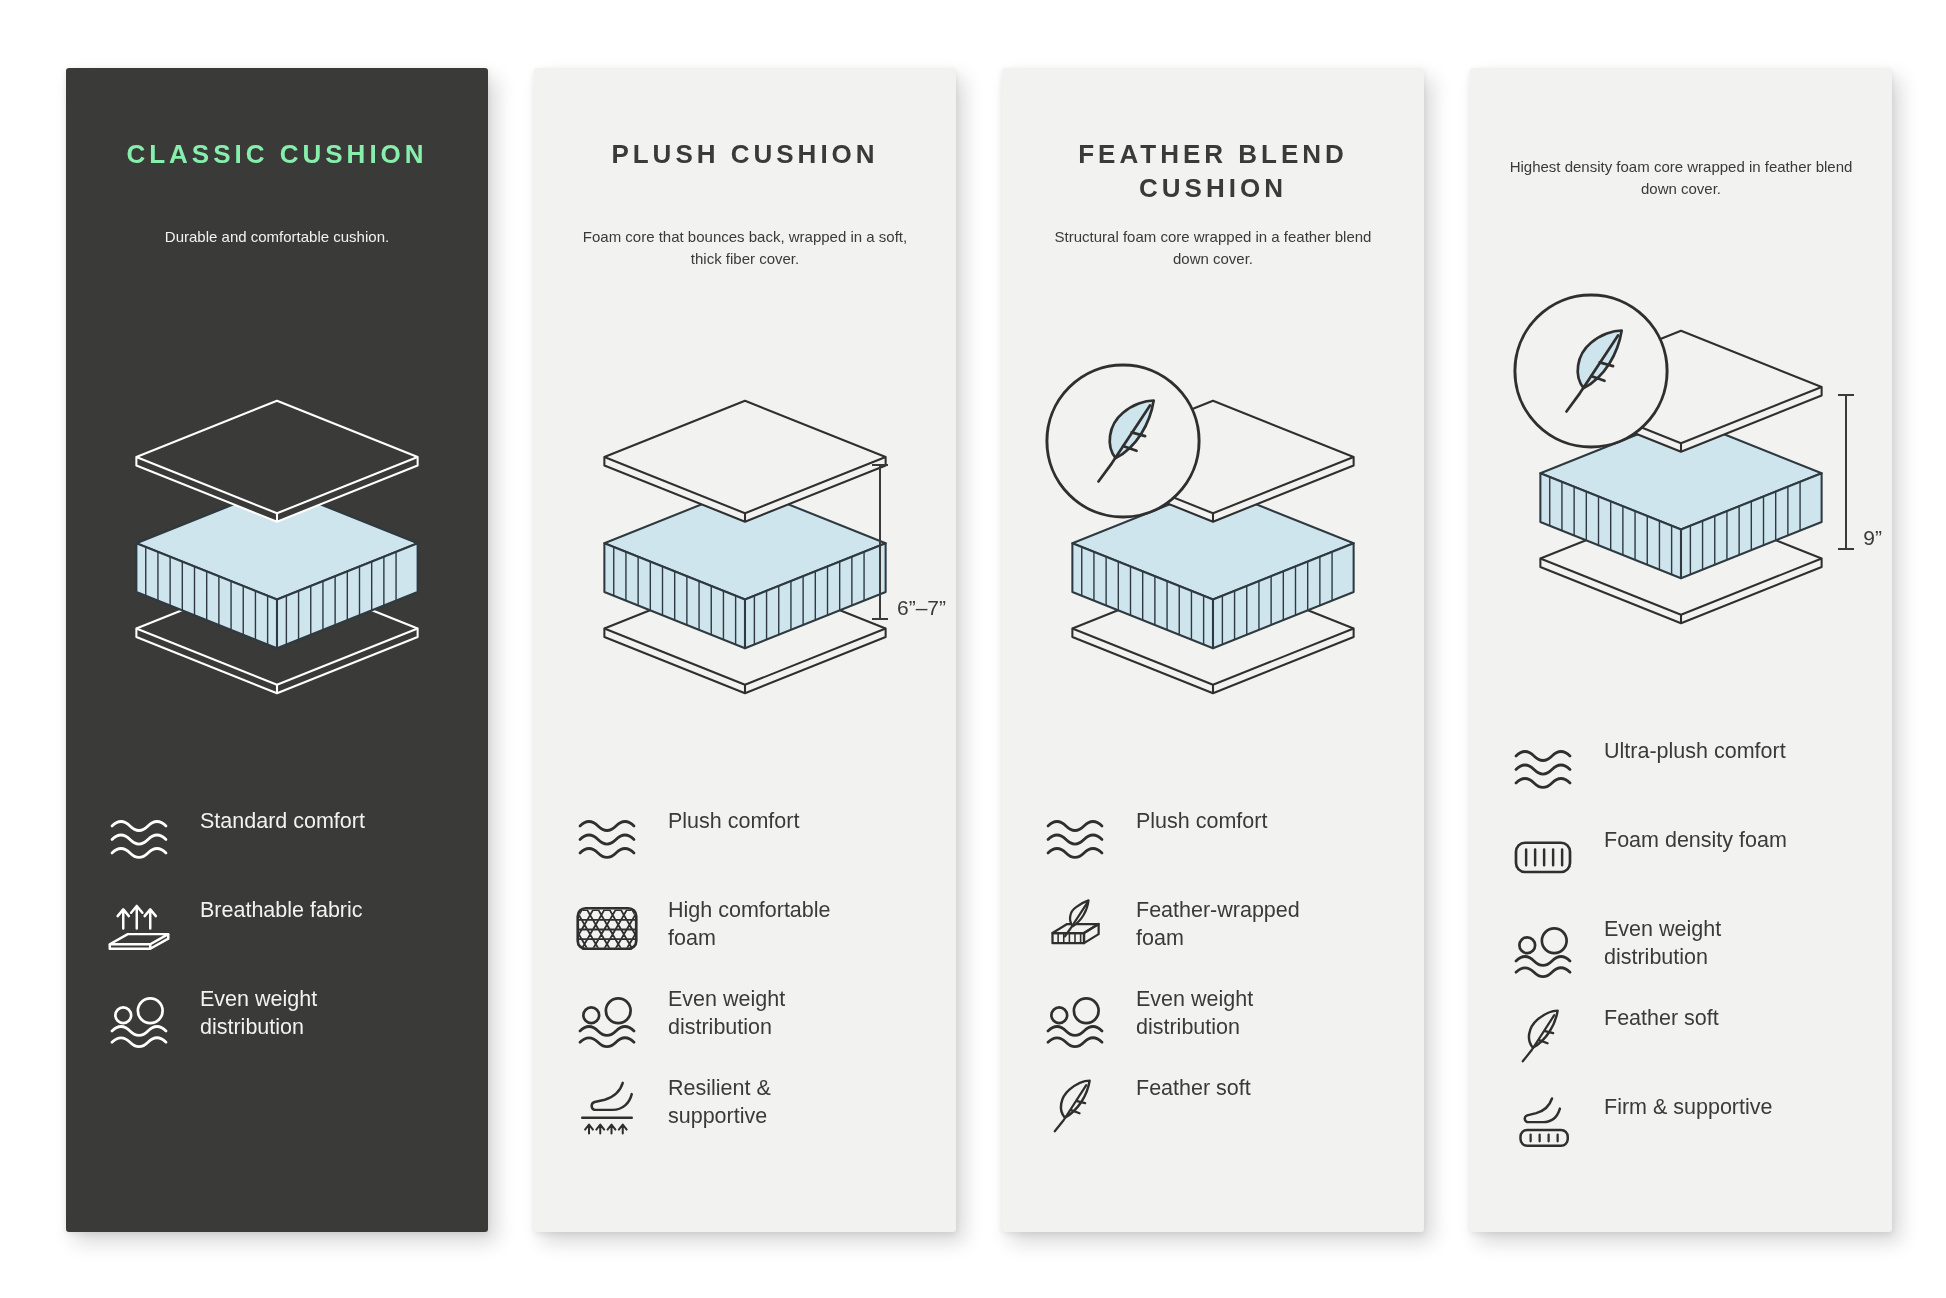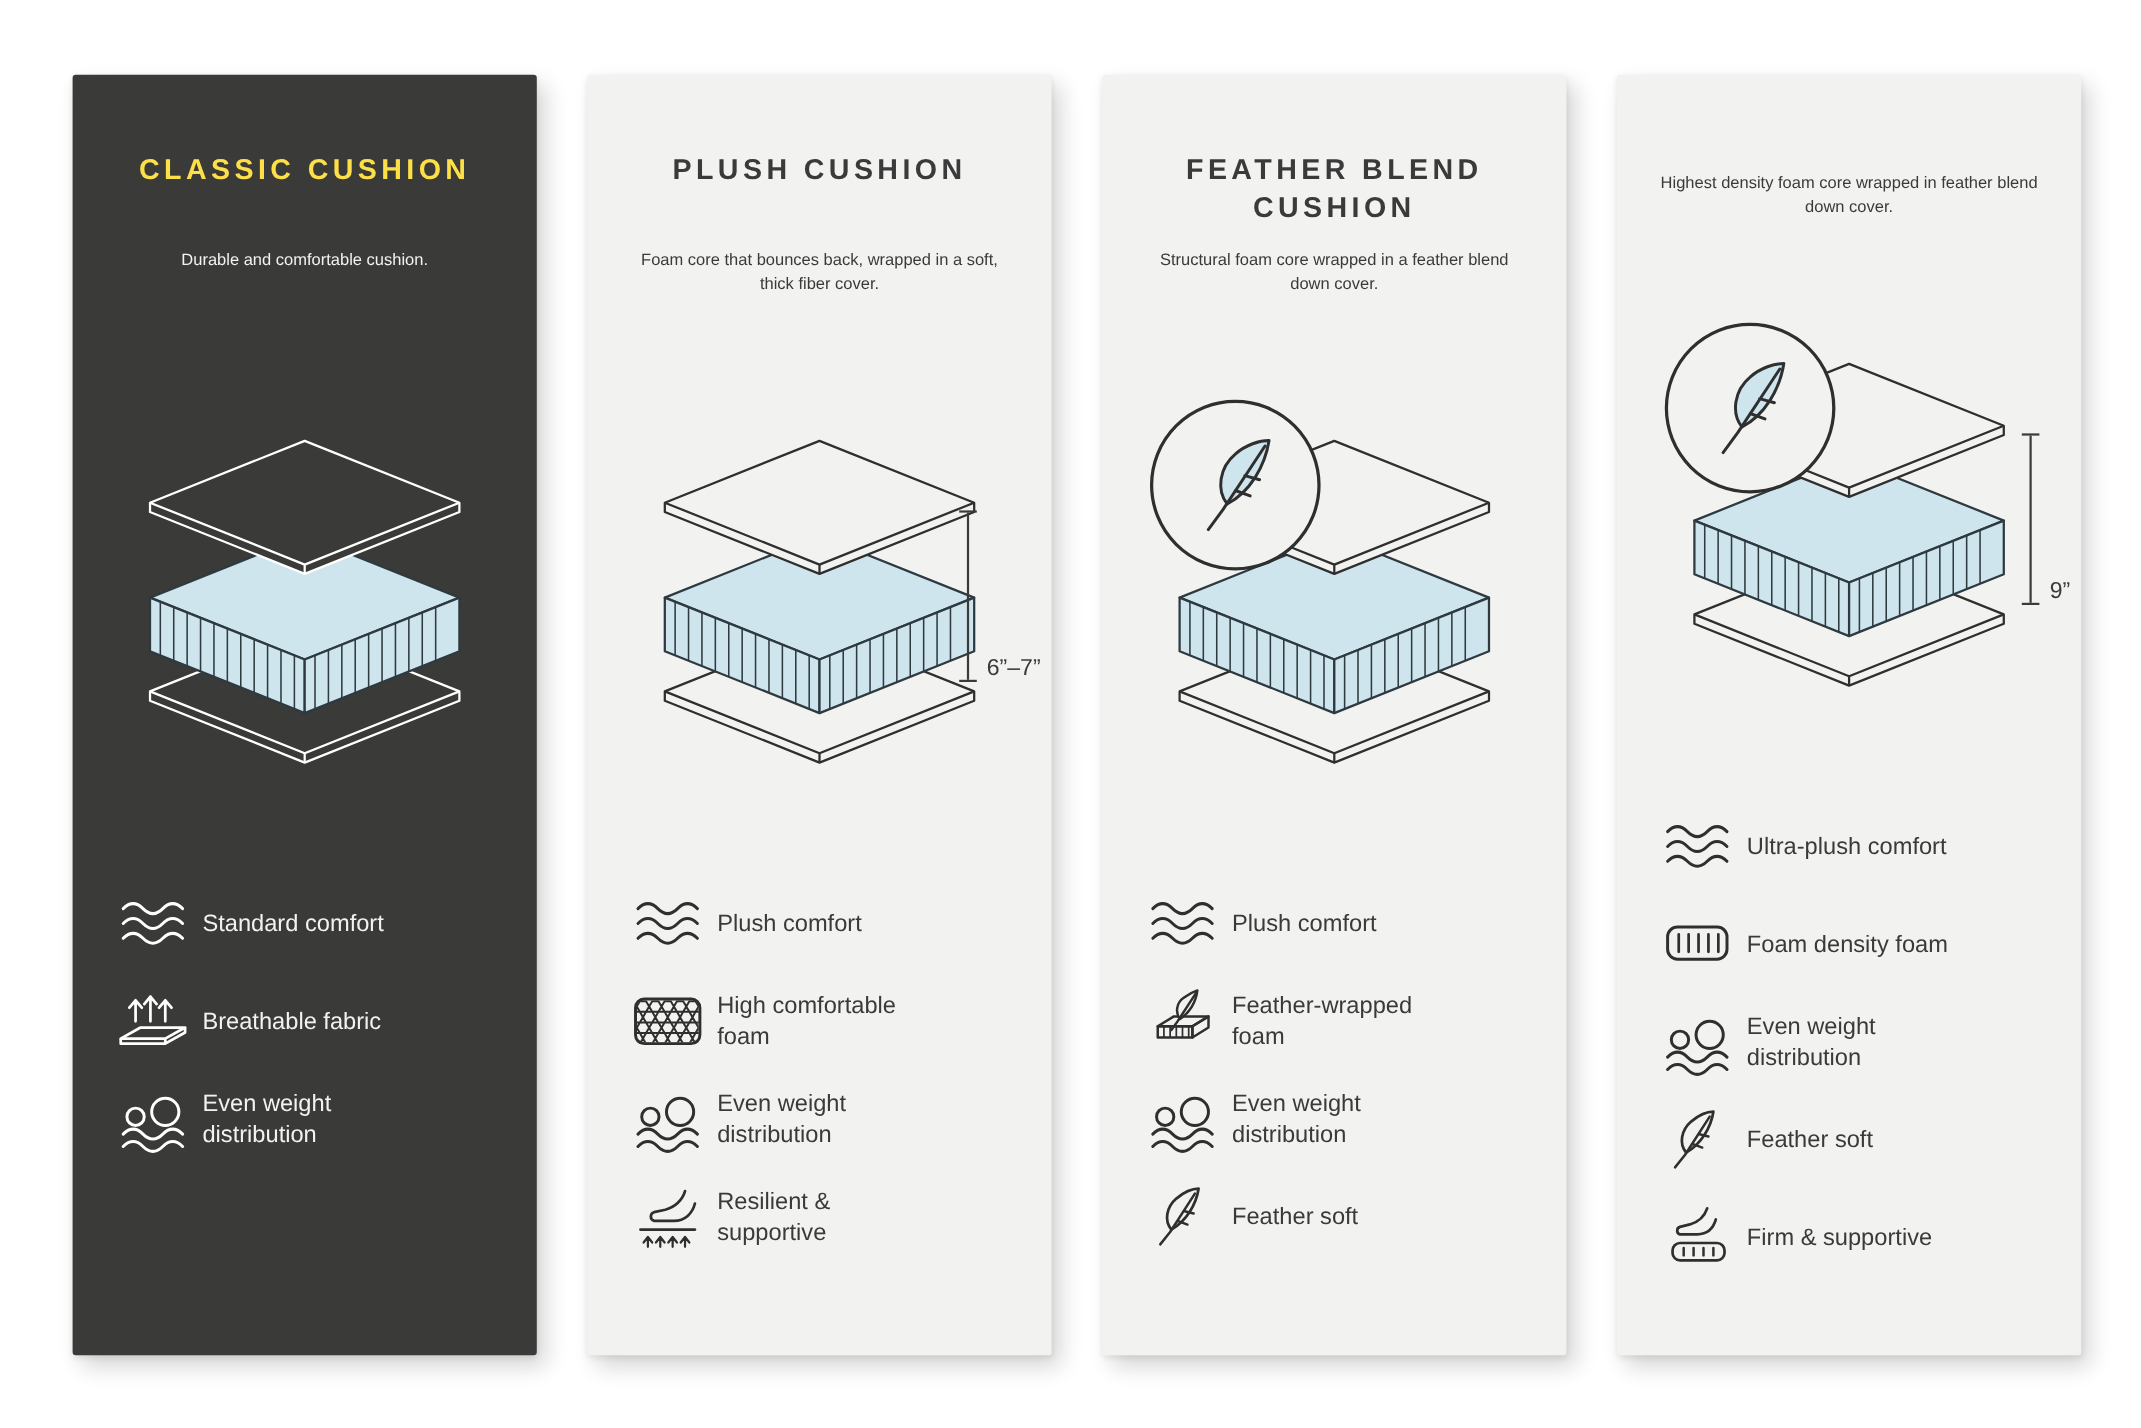--- a/index.html
+++ b/index.html
@@ -26,21 +26,21 @@
     box-shadow: 8px 10px 20px rgba(0,0,0,.16), 0 2px 6px rgba(0,0,0,.08);
     padding: 70px 34px 40px;
     display: flex; flex-direction: column;
     color: #3a3a3a;
   }
   .panel--dark { --panel-bg: #3a3a38; --line: #ffffff; color: #f2f2f1; }
   .panel-title {
     font-size: 26px; font-weight: 700; letter-spacing: 4px;
     line-height: 1.3; text-align: center; height: 70px;
   }
-  .panel--dark .panel-title { color: #fde047; }
+  .panel--dark .panel-title { color: #86efac; }
   .panel-desc {
     font-size: 15px; line-height: 1.45; text-align: center;
     margin-top: 18px; min-height: 100px;
   }
   .diagram { position: relative; width: 100%; height: 330px; margin-top: 60px; }
   .stack {
     position: absolute; left: 50%; transform: translateX(-50%);
     top: 10px; width: 300px; height: 302px;
   }
   .badge { position: absolute; left: 6px; top: -26px; width: 162px; height: 162px; }
@@ -51,21 +51,21 @@
   .measure-line {
     width: 16px; height: 100%; position: relative;
     border-top: 2px solid currentColor; border-bottom: 2px solid currentColor;
   }
   .measure-line::after {
     content: ""; position: absolute; left: 7px; top: 0; bottom: 0;
     width: 2px; background: currentColor;
   }
   .measure-label { font-size: 21px; white-space: nowrap; }
   .features { list-style: none; margin-top: 92px; display: flex; flex-direction: column; gap: 26px; }
-  .feature { display: flex; align-items: center; gap: 6px; min-height: 58px; }
+  .feature { display: flex; align-items: flex-start; gap: 22px; min-height: 58px; }
   .feature-icon { flex: 0 0 78px; width: 78px; display: flex; justify-content: center; color: var(--line); }
   .feature-icon svg { width: 72px; height: 63px; }
   .feature-label { font-size: 21.5px; line-height: 1.3; max-width: 200px; }
   .defs-hidden { position: absolute; width: 0; height: 0; overflow: hidden; }
 </style>
 </head>
 <body>
 
 <svg class="defs-hidden" aria-hidden="true">
   <defs>

